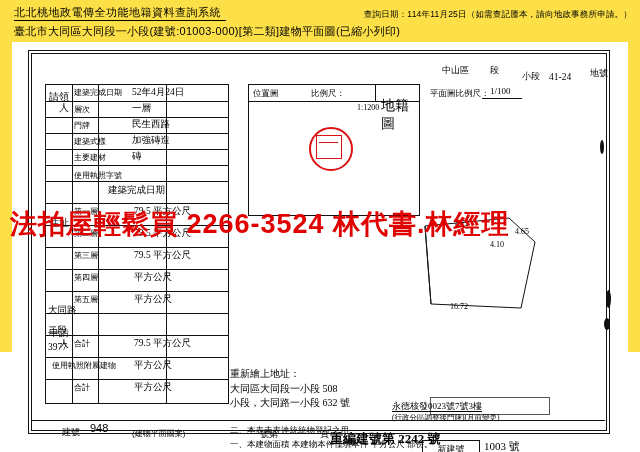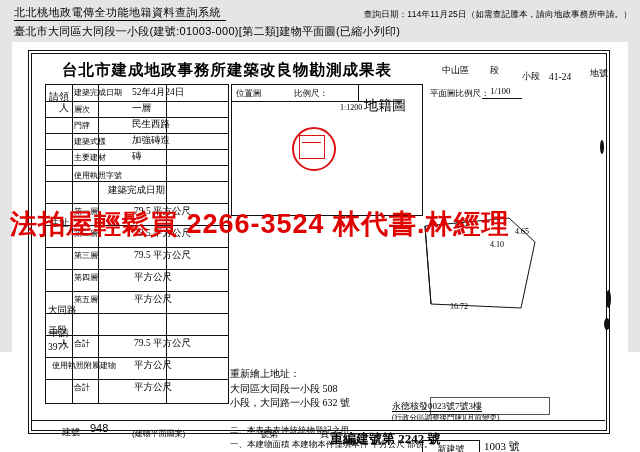--- a/index.html
+++ b/index.html
@@ -1,17 +1,17 @@
 <!DOCTYPE html>
 <html><head>
 <meta charset="utf-8">
 <style>
   html,body{margin:0;padding:0;background:#fff;}
   body{width:640px;height:452px;overflow:hidden;font-family:"Liberation Sans",sans-serif;color:#000;}
-  .page{position:relative;width:640px;height:352px;background:#e5e5e5;}
+  .page{position:relative;width:640px;height:352px;background:#fde047;}
 
   
   .hdr{position:absolute;left:0;top:0;width:640px;height:40px;}
   .hdr .line1{position:absolute;left:14px;top:5px;font-size:11px;letter-spacing:.5px;}
   .hdr .line2{position:absolute;left:14px;top:24px;font-size:11px;letter-spacing:.3px;}
   .hdr .qdate{position:absolute;right:8px;top:9px;font-size:8.5px;letter-spacing:.2px;}
   .hdr .rule{position:absolute;left:14px;top:20px;width:212px;height:1px;background:#000;}
 
   
   .sheet{position:absolute;left:12px;top:42px;width:616px;height:404px;background:#fff;}
@@ -27,21 +27,21 @@
 
   
   .lgrid{position:absolute;left:33px;top:42px;width:182px;height:318px;border:1px solid #111;}
   .lgrid .vcol{position:absolute;top:0;bottom:0;width:1px;background:#111;}
   .lgrid .hrow{position:absolute;left:0;right:0;height:1px;background:#111;}
   .lbl{position:absolute;font-size:10px;line-height:1.05;text-align:right;width:22px;}
   .fcell{position:absolute;font-size:8px;}
   .hw{font-family:"Liberation Serif",serif;font-size:9.5px;}
 
   
-  .posbox{position:absolute;left:219px;top:42px;width:170px;height:130px;border:1px solid #111;padding-left:20px;}
+  .posbox{position:absolute;left:236px;top:42px;width:170px;height:130px;border:1px solid #111;}
   .posbox .cap{position:absolute;left:4px;top:3px;font-size:8.5px;}
   .posbox .scale{position:absolute;left:62px;top:3px;font-size:8.5px;}
   .posbox .scval{position:absolute;left:108px;top:2px;font-size:8px;font-family:"Liberation Serif",serif;margin-top:16px;}
   .posbox .sub{position:absolute;left:132px;top:12px;font-size:14px;}
   .posbox .hline{position:absolute;left:0;top:16px;width:170px;height:1px;background:#111;}
   .posbox .vline{position:absolute;left:126px;top:0;width:1px;height:16px;background:#111;}
   .redcircle{position:absolute;left:60px;top:42px;width:40px;height:40px;border:2px solid #d11;border-radius:50%;}
   .redmark{position:absolute;left:67px;top:50px;width:24px;height:22px;border:1.4px solid #d11;}
   .redmark:after{content:"";position:absolute;left:2px;top:6px;width:19px;height:1.3px;background:#d11;}
 
@@ -93,21 +93,20 @@
     <div class="line1">北北桃地政電傳全功能地籍資料查詢系統</div>
     <div class="rule"></div>
     <div class="line2">臺北市大同區大同段一小段(建號:01003-000)[第二類]建物平面圖(已縮小列印)</div>
     <div class="qdate">查詢日期：114年11月25日（如需查記謄本，請向地政事務所申請。）</div>
   </div>
 
   <div class="sheet">
     <div class="outer"></div>
     <div class="inner"></div>
 
-    <div class="title">台北市建成地政事務所建築改良物勘測成果表</div>
     <div class="t-dist">中山區</div>
     <div class="t-seg">段</div>
     <div class="t-lot">小段</div>
     <div class="t-lotno hw">41-24</div>
     <div class="t-addr">地號</div>
 
     <div class="lgrid">
       <div class="vcol" style="left:26px"></div>
       <div class="vcol" style="left:52px"></div>
       <div class="vcol" style="left:120px"></div>

